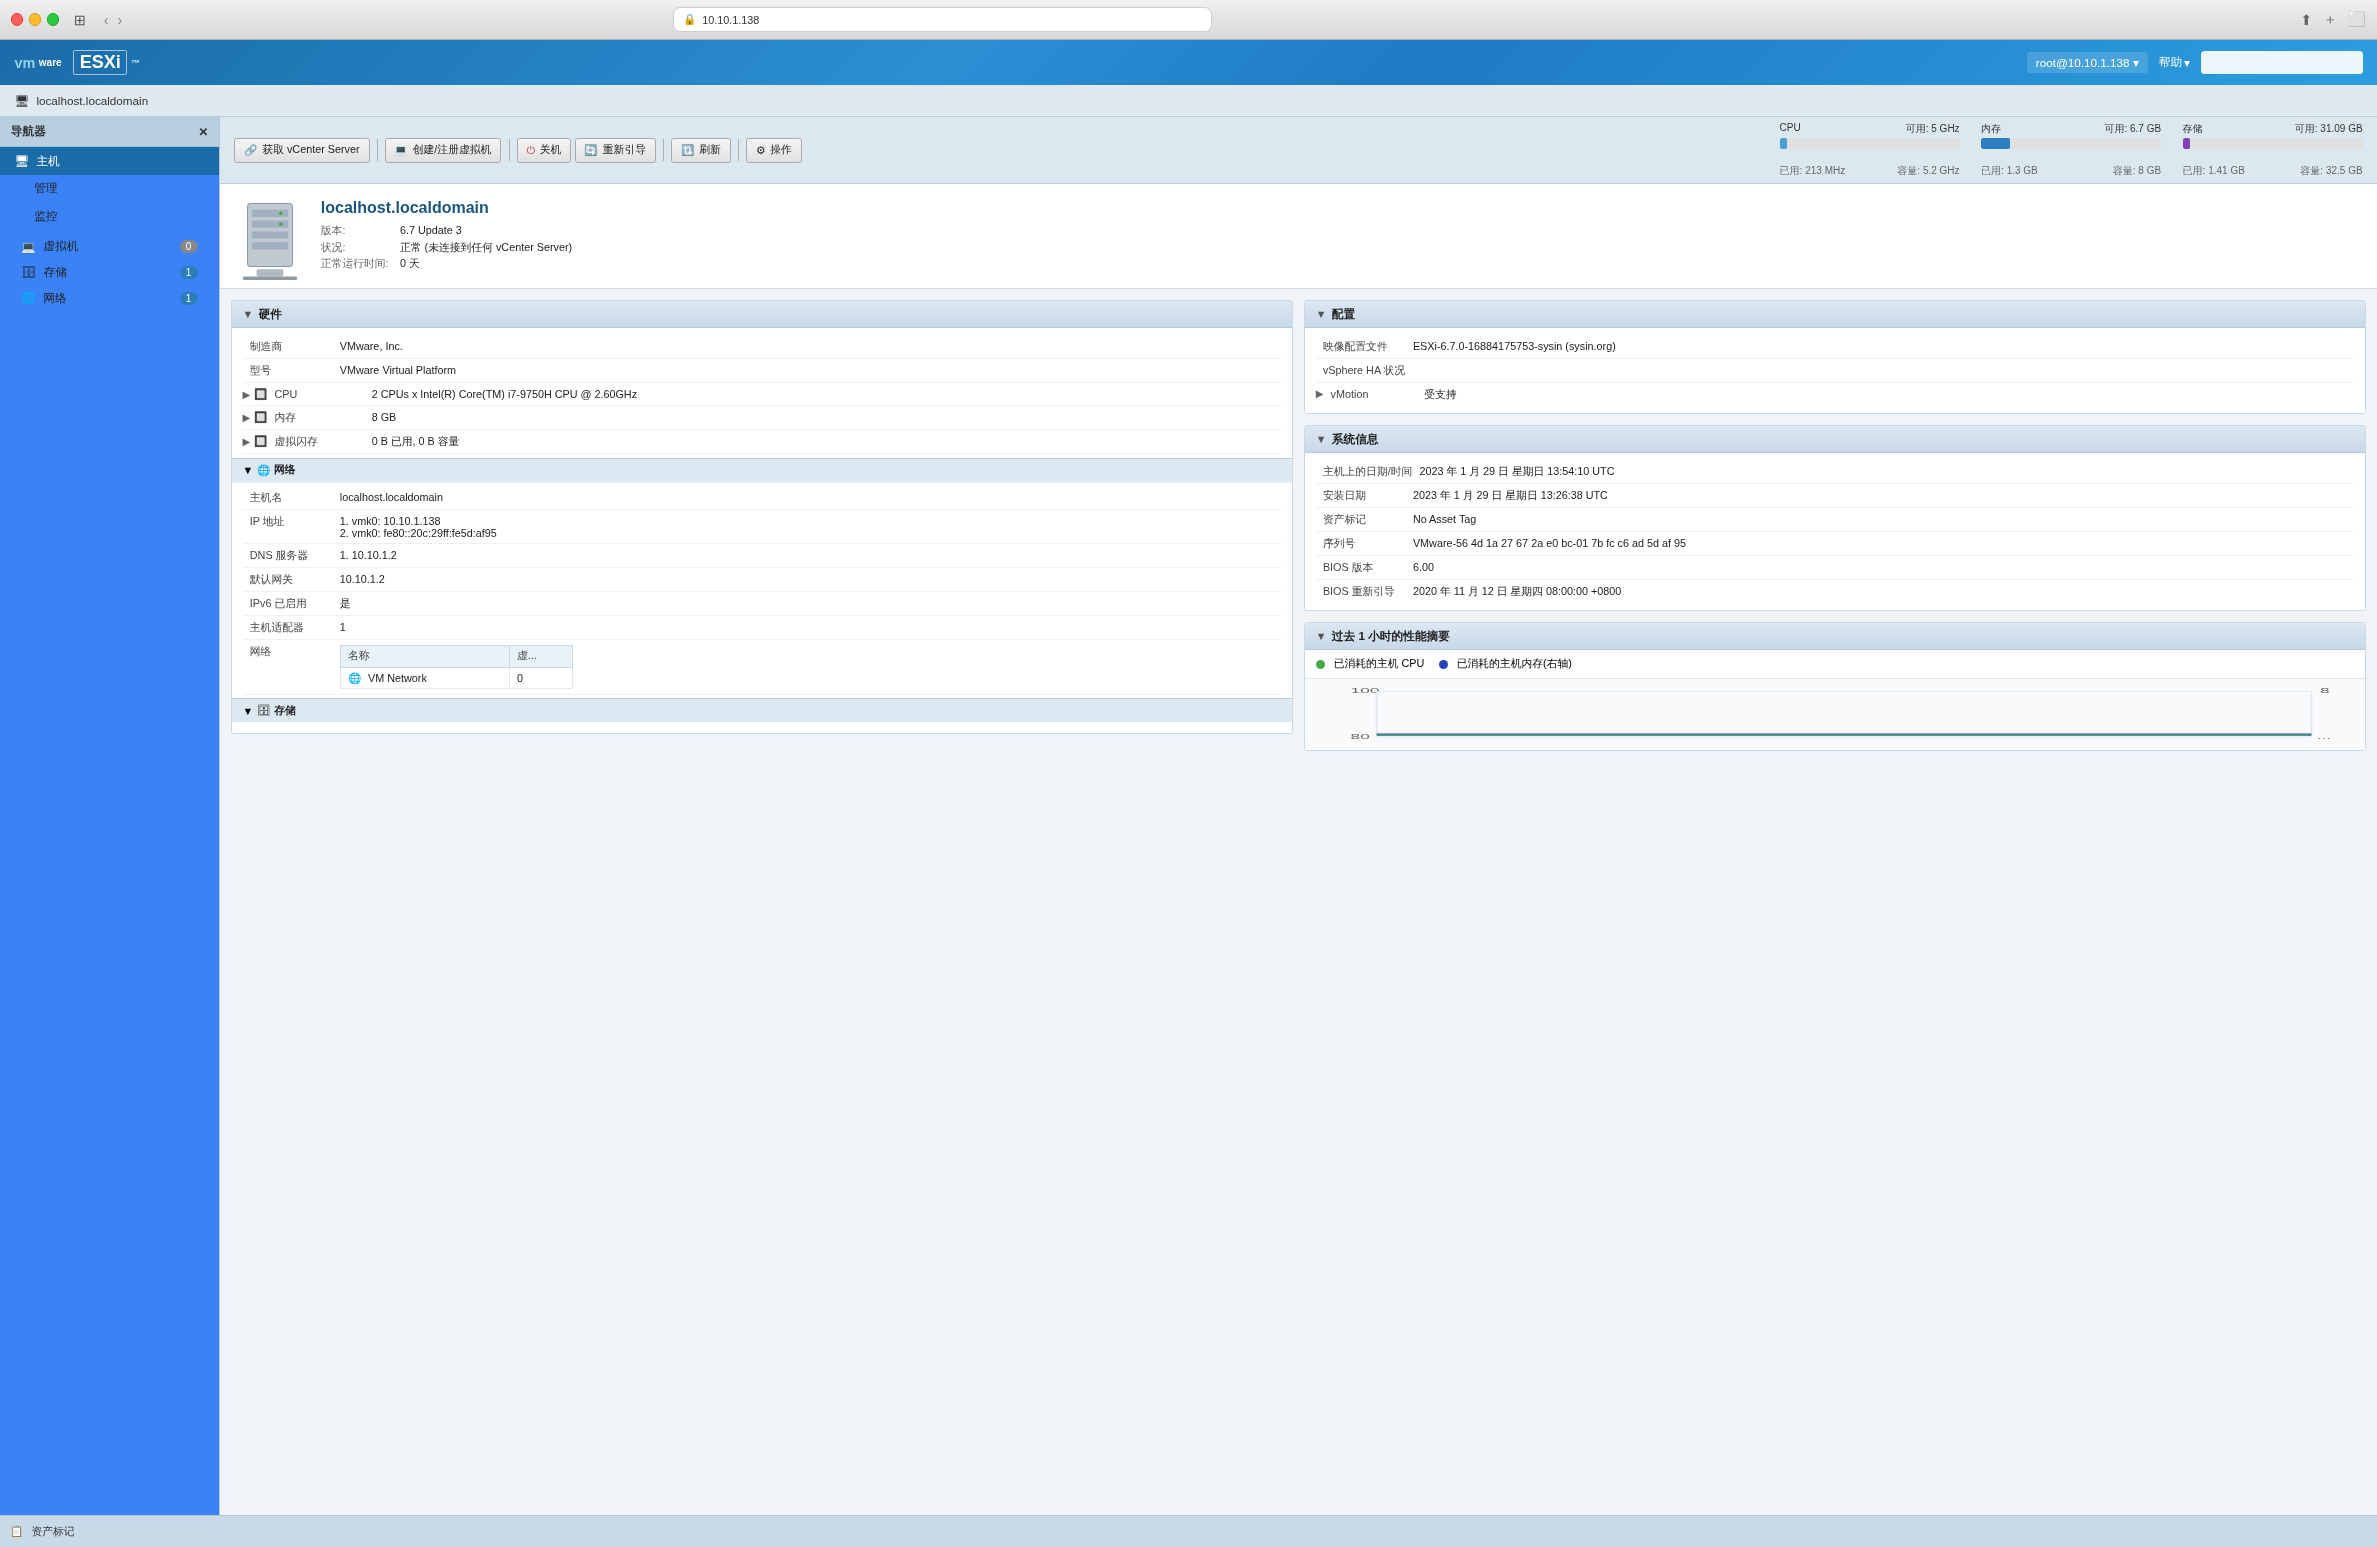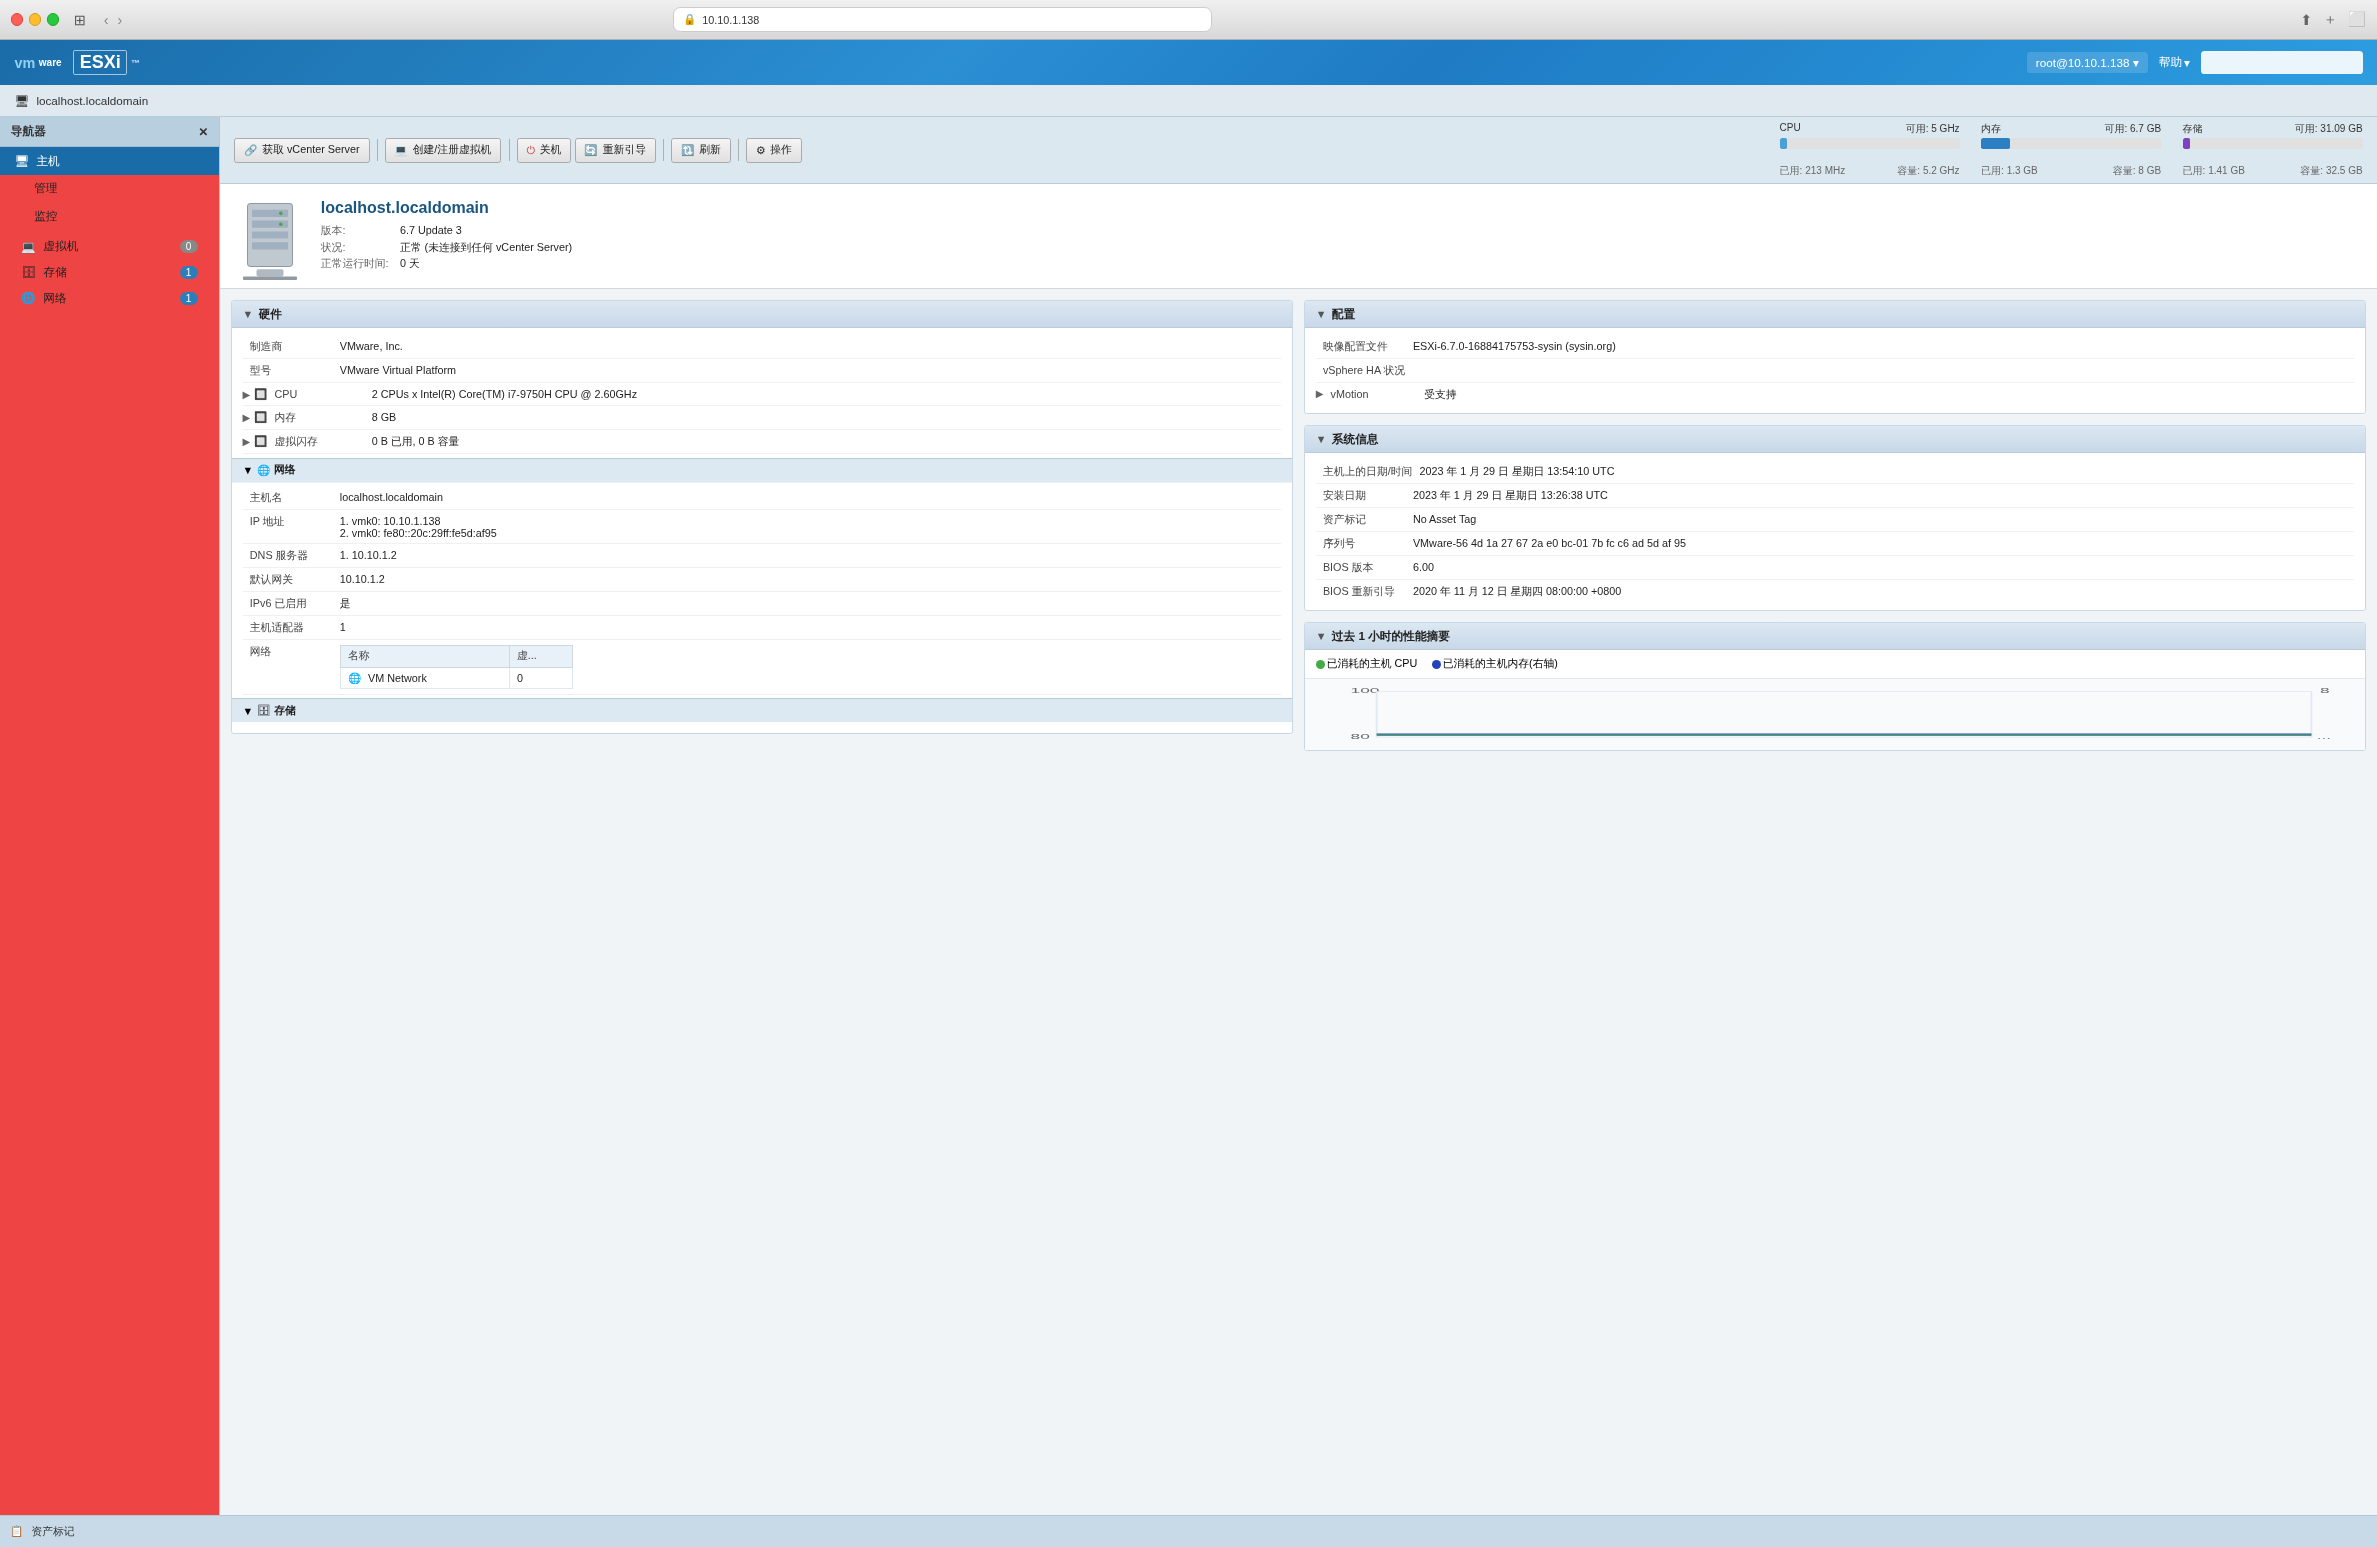--- a/index.html
+++ b/index.html
@@ -50,21 +50,21 @@
       align-items: center;
       padding: 0 14.4px;
       gap: 7.2px;
       font-size: 11.7px;
       color: #333;
     }
 
     
     .sidebar {
       width: 220px;
-      background: #ef4444;
+      background: #3b82f6;
       border-right: 0.9px solid #b0c8da;
       display: flex;
       flex-direction: column;
       flex-shrink: 0;
     }
     .sidebar-header {
       background: #b8cfe0;
       padding: 7.2px 10.8px;
       font-size: 11.7px;
       font-weight: bold;
@@ -194,21 +194,21 @@
 
     
     .net-table { width: 100%; border-collapse: collapse; font-size: 10.8px; }
     .net-table th { background: #e8f0f8; padding: 3.6px 7.2px; text-align: left; border: 0.9px solid #ccd8e4; color: #444; font-weight: normal; }
     .net-table td { padding: 3.6px 7.2px; border: 0.9px solid #e0e8f0; color: #222; }
     .net-icon { color: #4a8; font-size: 10.8px; margin-right: 3.6px; }
 
     
     .perf-section { background: white; border: 0.9px solid #c8d8e4; border-radius: 2.7px; margin-bottom: 10.8px; }
     .perf-legend { display: flex; gap: 14.4px; padding: 7.2px 10.8px; font-size: 10.8px; }
-    .legend-item { display: flex; align-items: center; gap: 2px; }
+    .legend-item { display: flex; align-items: center; gap: 9px; }
     .legend-dot { width: 9px; height: 9px; border-radius: 50%; }
     .legend-dot.green { background: #44aa44; }
     .legend-dot.blue { background: #2244bb; }
 
     
     .chart-area { padding: 7.2px 10.8px; height: 72px; background: #f8fafc; border-top: 0.9px solid #e0e8f0; position: relative; }
     .chart-svg { width: 100%; height: 100%; }
 
     
     .taskbar {

